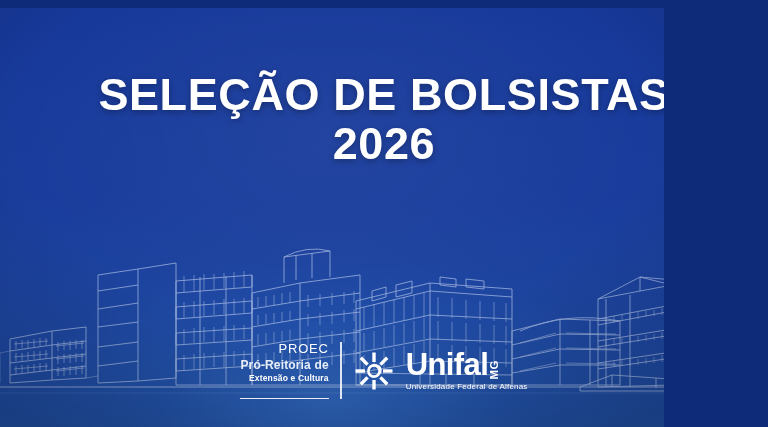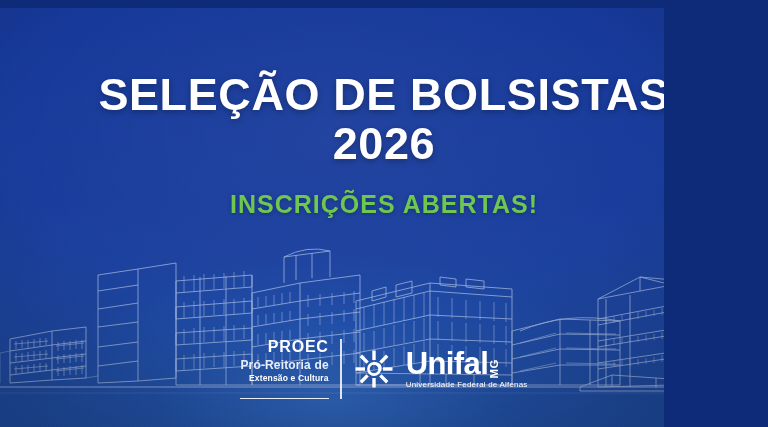--- a/index.html
+++ b/index.html
@@ -90,22 +90,22 @@
     gap: 12px;
   }
   .proec {
     text-align: right;
     color: #ffffff;
     padding-right: 11px;
     border-right: 2px solid rgba(255,255,255,0.85);
   }
   .proec-name {
     display: block;
-    font-size: 16px;
-    font-weight: bold;
+    font-size: 13px;
+    font-weight: normal;
     letter-spacing: 0.8px;
     line-height: 1.05;
   }
   .proec-sub1 {
     display: block;
     font-size: 12px;
     font-weight: bold;
     letter-spacing: 0.15px;
     line-height: 1.35;
     margin-top: 1px;
@@ -282,21 +282,20 @@
         <path d="M86 143 L98 141" opacity="0.6"></path>
       </g>
     </svg>
   </div>
 
   <div class="bg-vignette"></div>
 
   <div class="headline-wrap">
     <span class="title-line1">SELEÇÃO DE BOLSISTAS</span>
     <span class="title-line2">2026</span>
-    <span class="subtitle">INSCRIÇÕES ABERTAS!</span>
   </div>
 
   <div class="logo-bar">
 
     <div class="proec">
       <span class="proec-name">PROEC</span>
       <span class="proec-sub1">Pró-Reitoria de</span>
       <span class="proec-sub2">Extensão e Cultura</span>
     </div>
 

